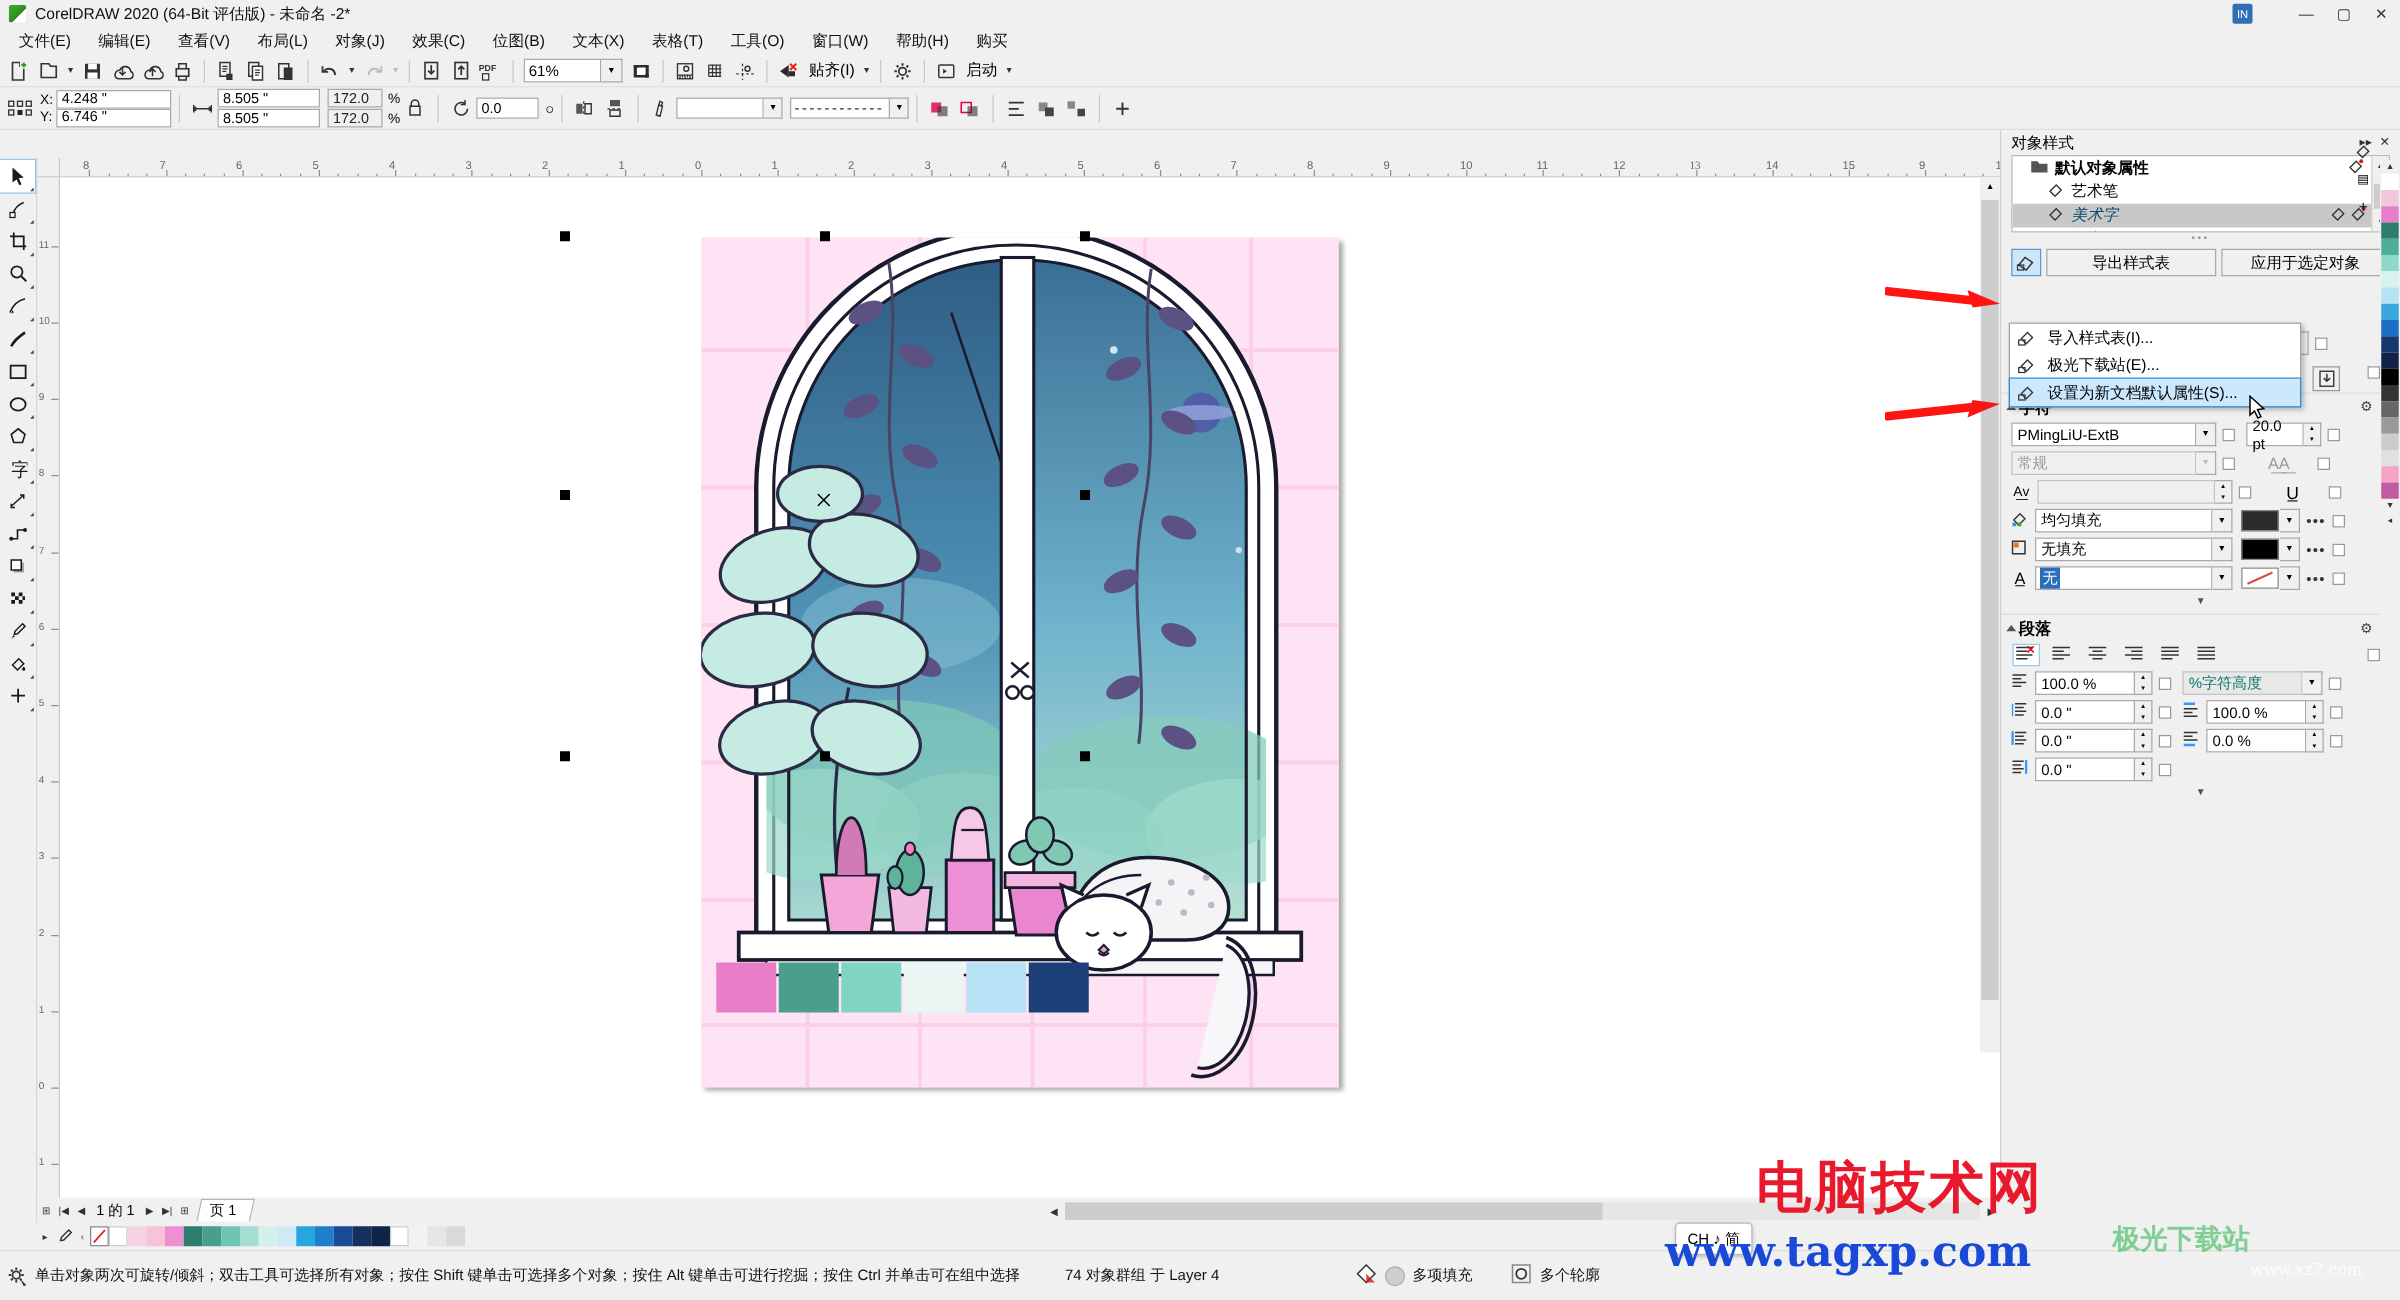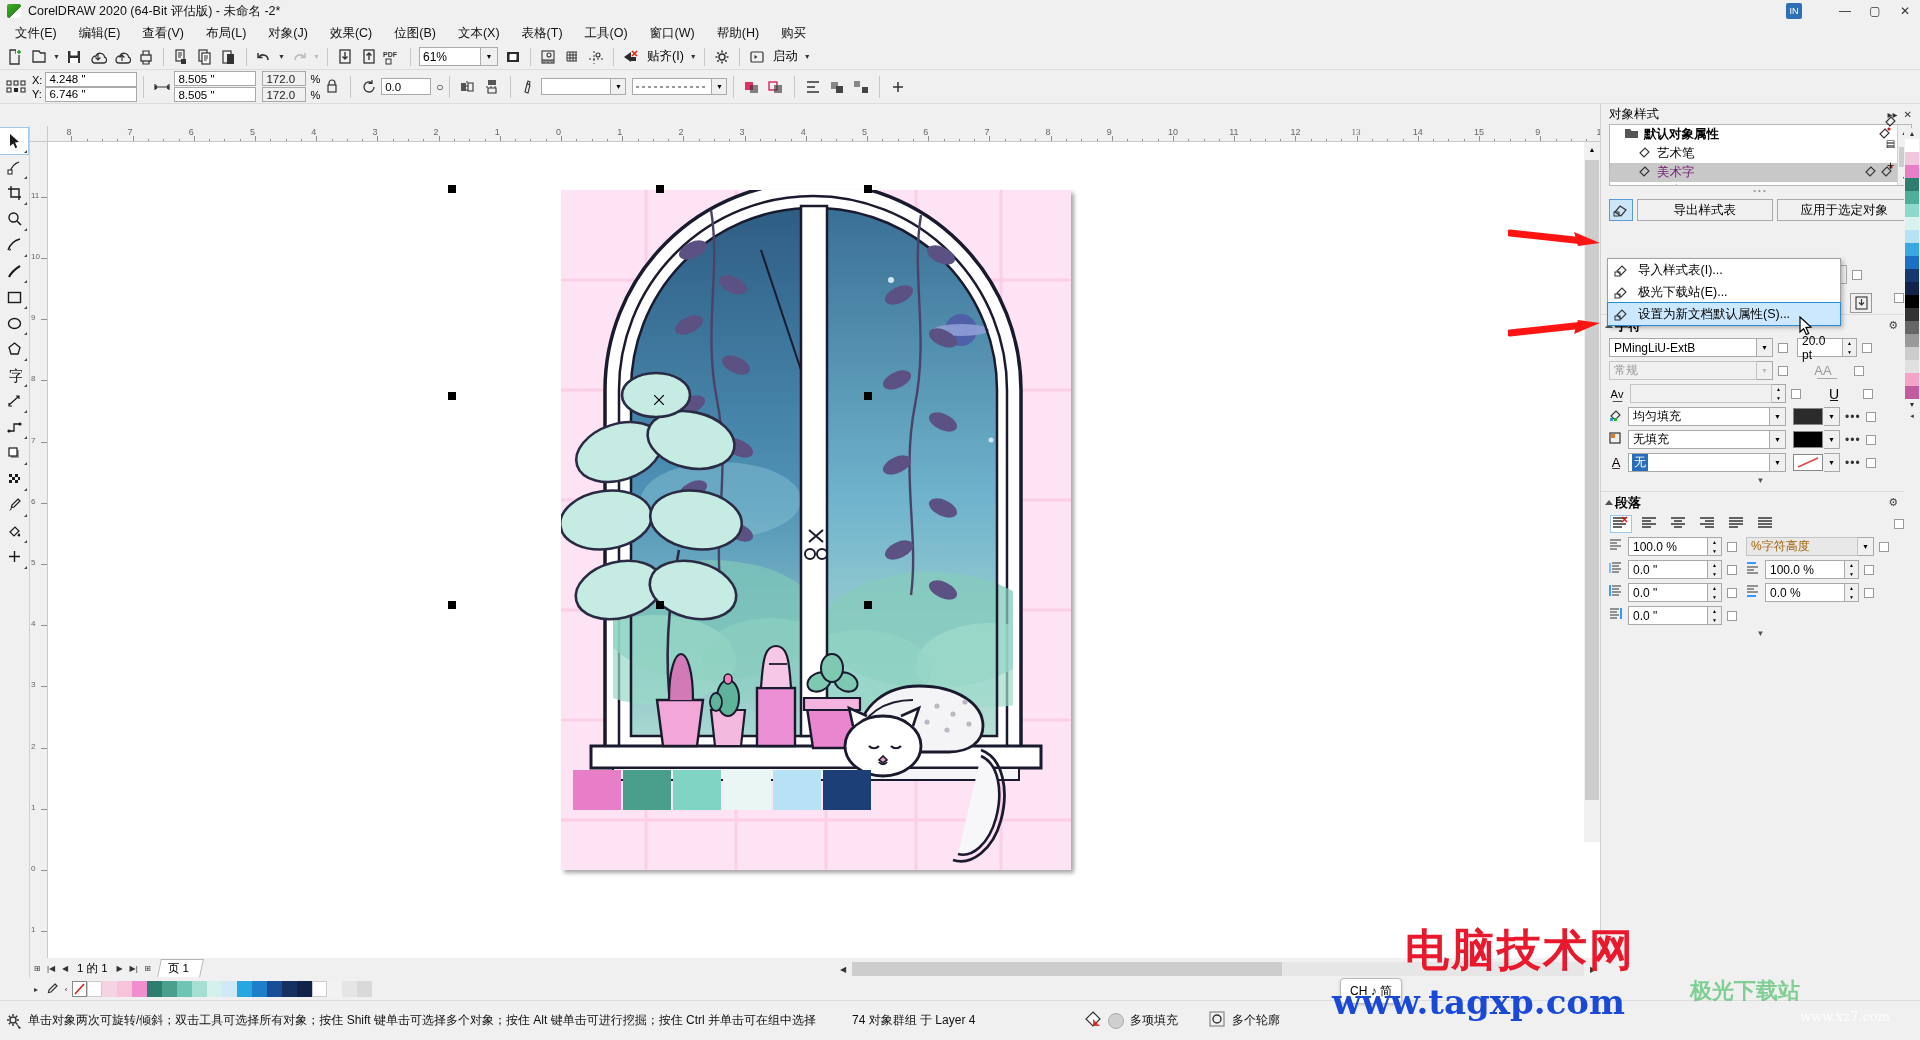--- a/index.html
+++ b/index.html
@@ -109,21 +109,21 @@
   .docker { position:absolute; right:0; top:104px; width:320px; bottom:82px;
     background:#f0f0f0; border-left:1px solid #d0d0d0; }
   .dk-title { height:20px; display:flex; align-items:center; padding-left:8px;
     font-size:12.5px; background:#f0f0f0; }
   .dk-title .arrows { margin-left:auto; display:flex; align-items:center; gap:6px;
     padding-right:8px; font-size:10px; color:#333; }
   .style-tree { margin:0 8px; background:#fff; border:1px solid #b8b8b8; height:62px;
     position:relative; overflow:hidden; }
   .st-row { height:19px; display:flex; align-items:center; font-size:12.5px; padding-left:14px;
     position:relative; }
-  .st-row.sel { background:#c8c8c8; color:#701a75; }
+  .st-row.sel { background:#c8c8c8; color:#0c4a6e;font-style:italic; }
   .st-row.bold { font-weight:bold; }
   .st-scroll { position:absolute; right:0; top:0; width:14px; height:100%; background:#f0f0f0;
     border-left:1px solid #d0d0d0; }
   .st-scroll .ar { height:14px; display:flex; align-items:center; justify-content:center;
     font-size:7px; color:#333; }
   .st-scroll .thumb { position:absolute; top:22px; left:1px; width:12px; height:20px; background:#cdcdcd; }
 
   .dk-btnrow { display:flex; align-items:center; padding:4px 8px 2px 8px; gap:4px; }
   .dk-sqbtn { width:24px; height:22px; border:1px solid #5b9bd5; background:#cde6f7;
     display:flex; align-items:center; justify-content:center; }
@@ -1294,21 +1294,21 @@
                 <path d="M1 2h11M1 5h7M1 8h11M1 11h7"></path>
               </g>
             </svg>
         </span>
         <div class="dk-inp" style="width:80px">100.0 %</div>
         <div class="dk-spin" style="margin-left:-5px">
             <i>▲</i>
             <i>▼</i>
           </div>
         <span class="chk"></span>
-        <div class="dk-inp dis" style="width:112px;margin-left:4px;background:#e8e8e8;color:#a16207">%字符高度</div>
+        <div class="dk-inp dis" style="width:96px;margin-left:4px;background:#e8e8e8;color:#0f766e">%字符高度</div>
         <div class="dk-dd" style="margin-left:-5px">▼</div>
         <span class="chk"></span>
       </div>
       <div class="dk-row">
         <span style="width:14px">
           <svg width="13" height="14" viewBox="0 0 13 14">
               <g stroke="#39f" stroke-width="1.2">
                 <path d="M1 2v10"></path>
               </g>
               <g stroke="#333" stroke-width="1.2">

